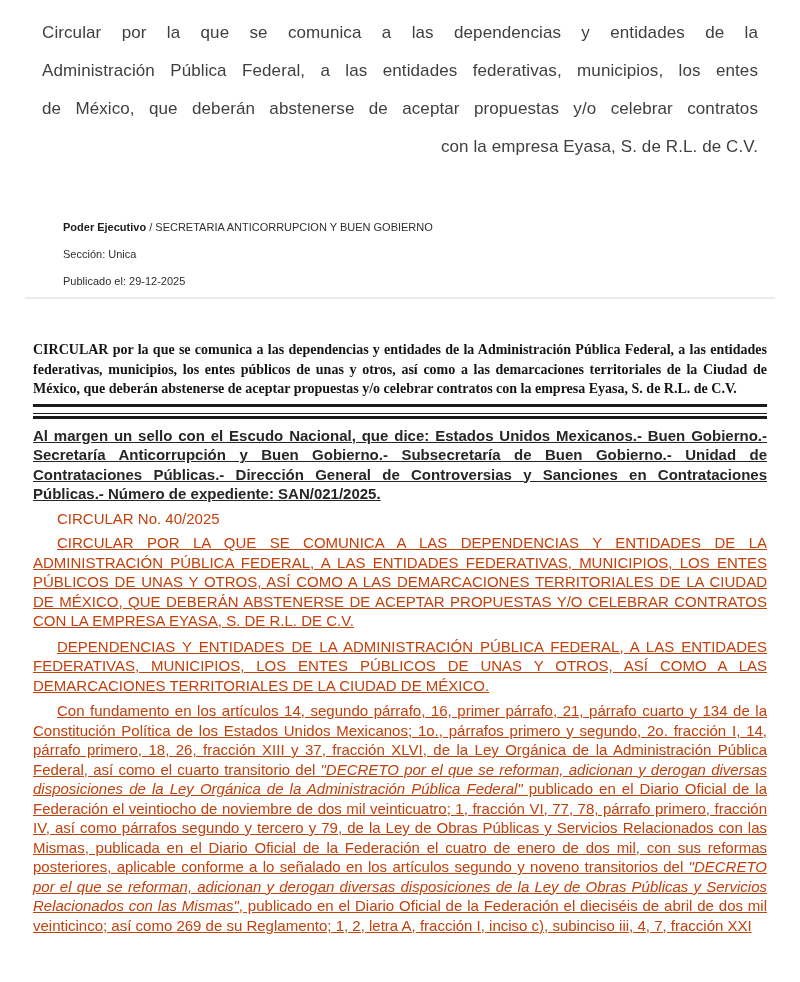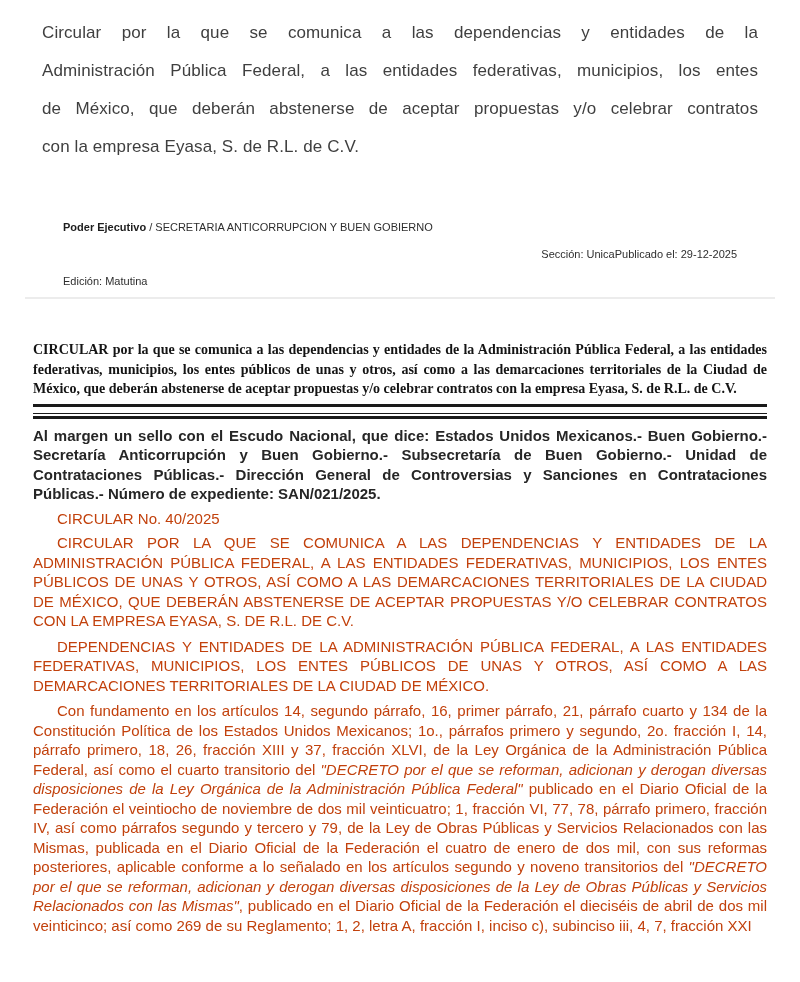--- a/index.html
+++ b/index.html
@@ -21,32 +21,32 @@
     font-size: 17px;
     letter-spacing: 0.1px;
   }
   .hline {
     text-align: justify;
     height: 38px;
     line-height: 38px;
     overflow: hidden;
   }
   .hline::after { content: ""; display: inline-block; width: 100%; height: 0; }
-  .hline.last { text-align: left; }
+  .hline.last { text-align: right; }
   .hline.last::after { content: none; }
 
   
   .meta {
     margin: 48px 63px 0 63px;
     color: #2e2e2e;
     font-size: 11px;
     line-height: 27px;
   }
   .meta .bold { font-weight: bold; color: #1d1d1d; }
-  .meta-row.spread { display: flex; justify-content: flex-end; }
+  .meta-row.spread { display: flex; justify-content: center; flex-direction: column; }
 
   
   .divider {
     margin: 2px 25px 0 25px;
     height: 2px;
     background: #ececec;
   }
 
   
   .gazette { margin: 0 33px 0 33px; }
@@ -75,21 +75,21 @@
     color: #262626;
     text-align: justify;
   }
 
   .body-p {
     font-size: 15px;
     line-height: 19.5px;
     color: #c2410c;
   }
   .indent { text-indent: 24px; }
-  .just { text-align: justify; }
+  .just { text-align: justify; text-decoration: underline; }
   .mt5 { margin-top: 5px !important; }
   .mt6 { margin-top: 6px !important; }
   .it { font-style: italic; }
 </style>
 </head>
 <body>
 
 <div class="page">
 
   <div class="top-heading">
@@ -99,23 +99,20 @@
     <div class="hline last">con la empresa Eyasa, S. de R.L. de C.V.</div>
   </div>
 
   <div class="meta">
     <div class="meta-row">
       <span class="bold">Poder Ejecutivo</span><span> / SECRETARIA ANTICORRUPCION Y BUEN GOBIERNO</span>
     </div>
     <div class="meta-row spread">
       <span>Sección: Unica</span>
       <span>Publicado el: 29-12-2025</span>
-    </div>
-    <div class="meta-row">
-      <span>Edición: Matutina</span>
     </div>
   </div>
 
   <div class="divider"></div>
 
   <div class="gazette">
     <p class="serif-title">CIRCULAR por la que se comunica a las dependencias y entidades de la Administración Pública Federal, a las entidades federativas, municipios, los entes públicos de unas y otros, así como a las demarcaciones territoriales de la Ciudad de México, que deberán abstenerse de aceptar propuestas y/o celebrar contratos con la empresa Eyasa, S. de R.L. de C.V.</p>
 
     <div class="rule rule-thick"></div>
     <div class="rule rule-thin"></div>

